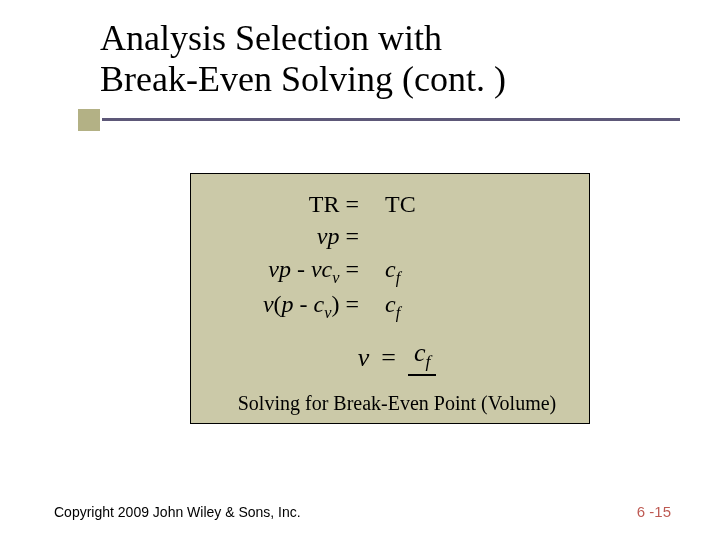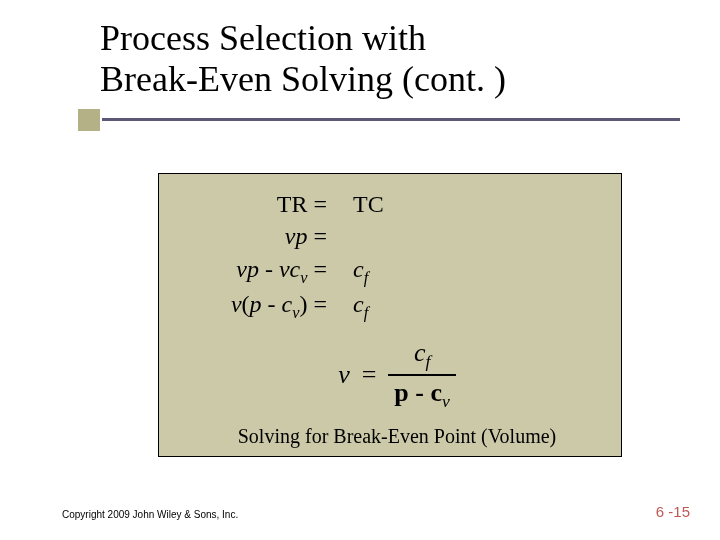--- a/index.html
+++ b/index.html
@@ -36,21 +36,21 @@
     background: #b3b185;
     flex: 0 0 auto;
     margin-right: 2px;
   }
   .rule-line {
     height: 3px;
     background: #5d5878;
     flex: 1 1 auto;
   }
   .formula-box {
-    width: 464px;
+    width: 400px;
     margin: 0 auto;
     background: #cbc9a8;
     border: 1.5px solid #000;
     padding: 14px 4px 8px 18px;
   }
   .eqns {
     font-size: 24px;
     line-height: 1.35;
     color: #000;
   }
@@ -105,42 +105,42 @@
   }
   .den .p { font-weight: 700; font-style: normal; }
   .caption {
     font-size: 20px;
     text-align: center;
     margin-top: 14px;
     color: #000;
   }
   .footer-left {
     position: absolute;
-    left: 62px;
+    left: 54px;
     bottom: 20px;
     font-family: Arial, Helvetica, sans-serif;
-    font-size: 10px;
+    font-size: 14px;
     color: #000;
   }
   .footer-right {
     position: absolute;
-    right: 30px;
+    right: 49px;
     bottom: 20px;
     font-family: Arial, Helvetica, sans-serif;
     font-size: 15px;
     color: #be5a53;
   }
 </style>
 </head>
 <body>
 
 <div class="slide">
 
   <h1 class="title">
-    <span>Process Selection with</span><br>
+    <span>Analysis Selection with</span><br>
     <span>Break-Even Solving (cont. )</span>
   </h1>
 
   <div class="rule-row">
     <div class="accent-square"></div>
     <div class="rule-line"></div>
   </div>
 
   <div class="formula-box">
     <div class="eqns">
@@ -163,21 +163,20 @@
         <div class="eq-left"><span class="it">v</span>(<span class="it">p</span> - <span class="it">c</span><span class="sub">v</span>) =</div>
         <div class="eq-right"><span class="it">c</span><span class="sub">f</span></div>
       </div>
 
       <div class="frac-row">
         <div class="frac-lhs">v</div>
         <div class="frac-eq">=</div>
         <div class="frac">
           <div class="num"><span>c</span><span class="sub" style="font-style:italic;">f</span></div>
           <div class="bar"></div>
-          <div class="den"><span class="p">p</span> <span style="font-weight:700;font-style:normal;">-</span> <span class="p">c</span><span class="sub">v</span></div>
         </div>
       </div>
 
     </div>
 
     <div class="caption">Solving for Break-Even Point (Volume)</div>
   </div>
 
   <div class="footer-left">Copyright 2009 John Wiley &amp; Sons, Inc.</div>
   <div class="footer-right">6 -15</div>

